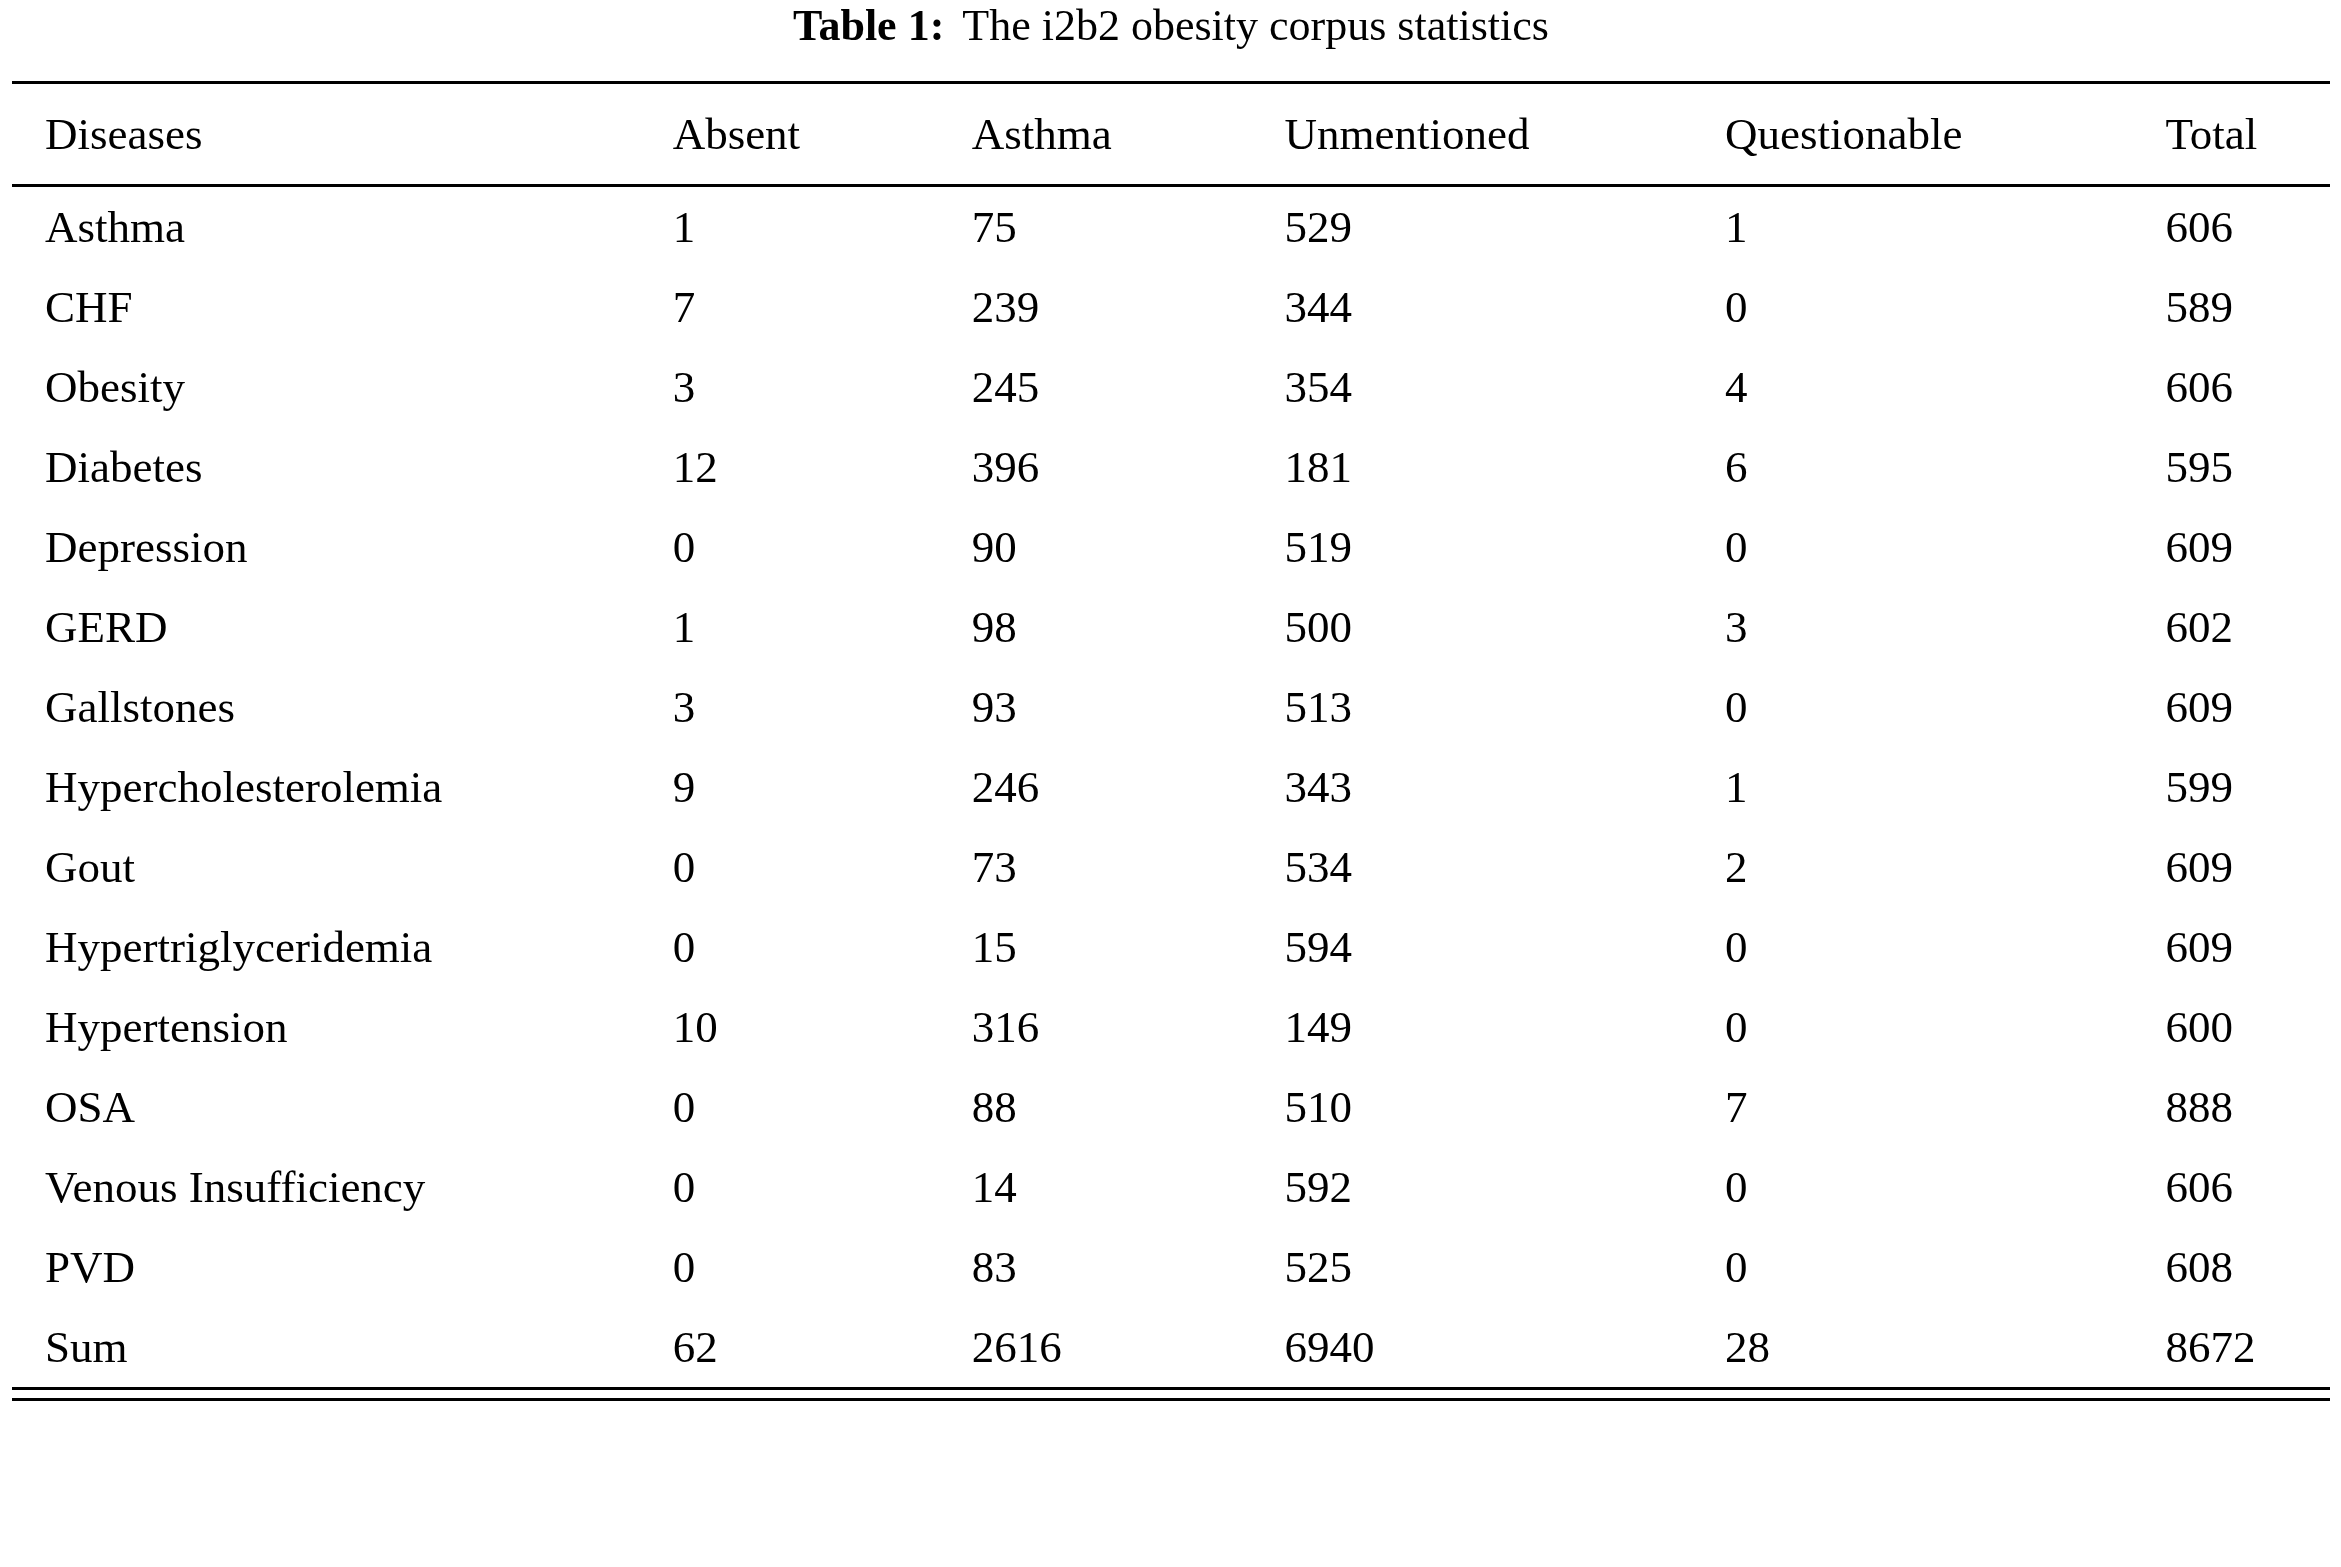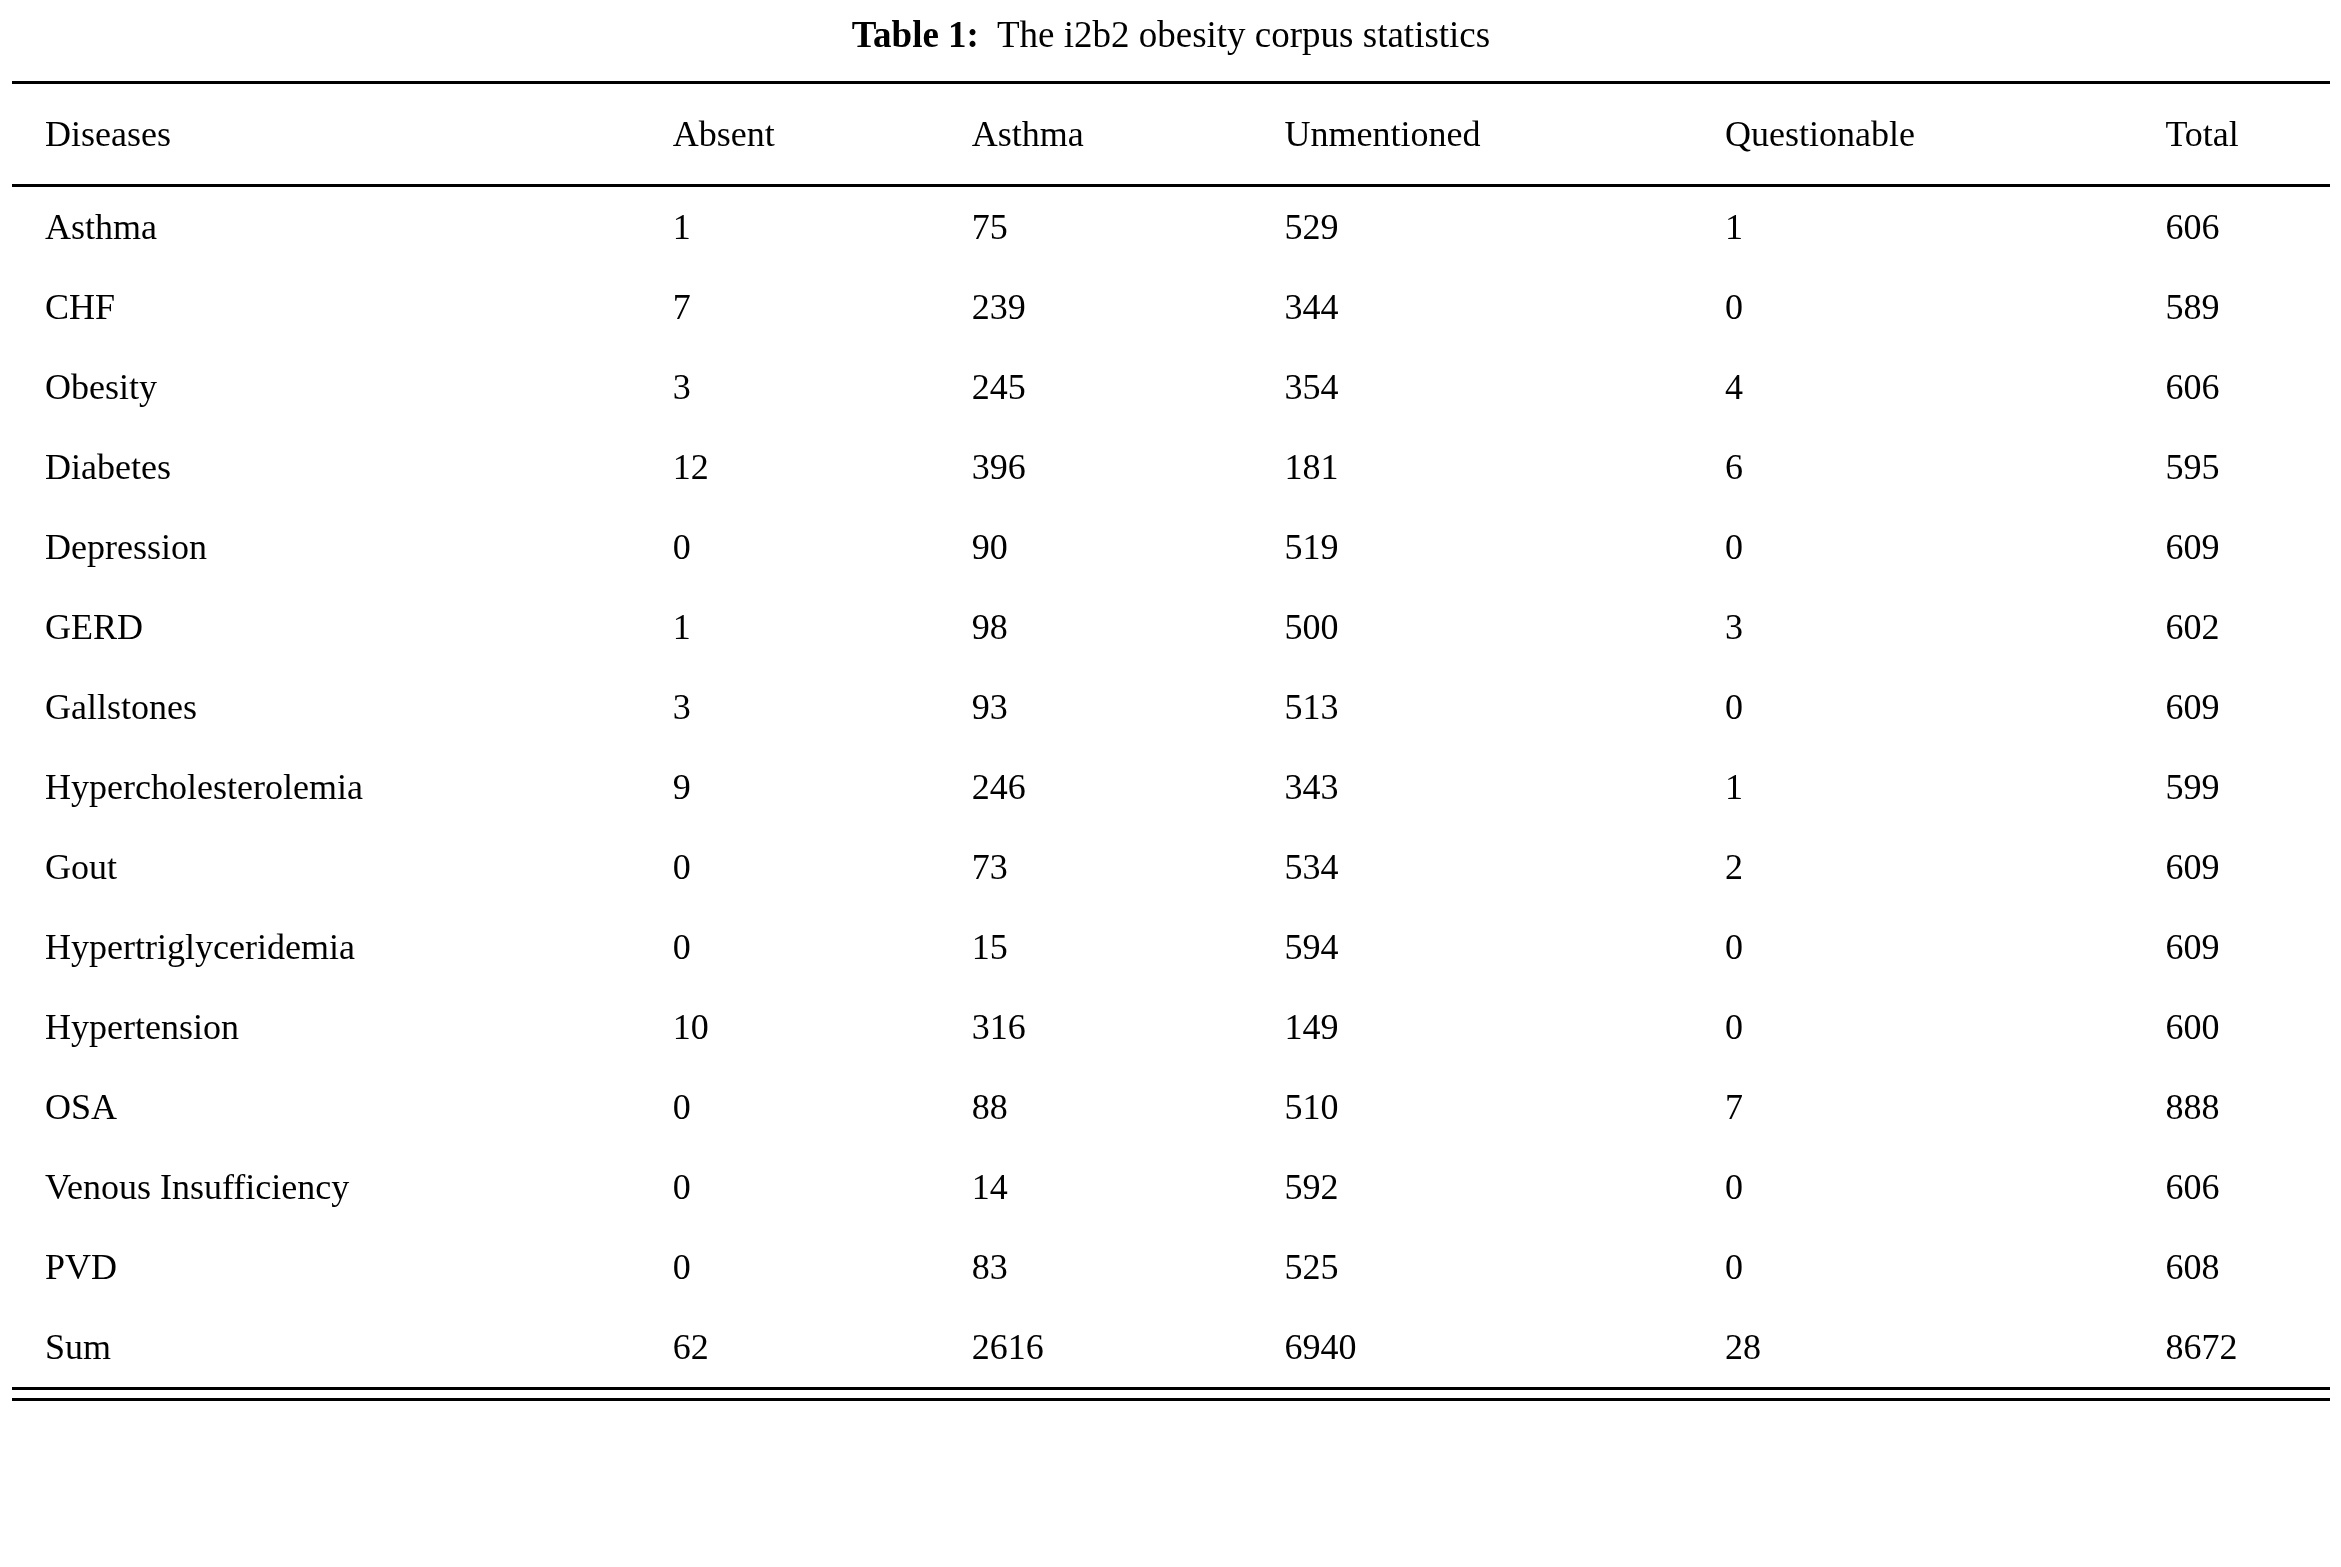--- a/index.html
+++ b/index.html
@@ -16,36 +16,35 @@
   }
   .page {
     box-sizing: border-box;
     width: 100%;
     height: 100%;
     padding: 0 12px;
   }
   .caption {
     box-sizing: border-box;
     text-align: center;
-    font-size: 37px;
-    padding-top: 13px;
+    font-size: 44px;
     height: 81px;
     white-space: nowrap;
   }
   .caption .cap-label {
     font-weight: bold;
   }
   .caption .cap-text {
     margin-left: 18px;
   }
   table.stats {
     width: 100%;
     border-collapse: collapse;
     table-layout: fixed;
-    font-size: 36px;
+    font-size: 45px;
     border-top: 3px solid #000;
     border-bottom: 3px solid #000;
   }
   table.stats thead th {
     font-weight: normal;
     text-align: left;
     height: 100px;
     vertical-align: middle;
     border-bottom: 3px solid #000;
     padding: 0;

